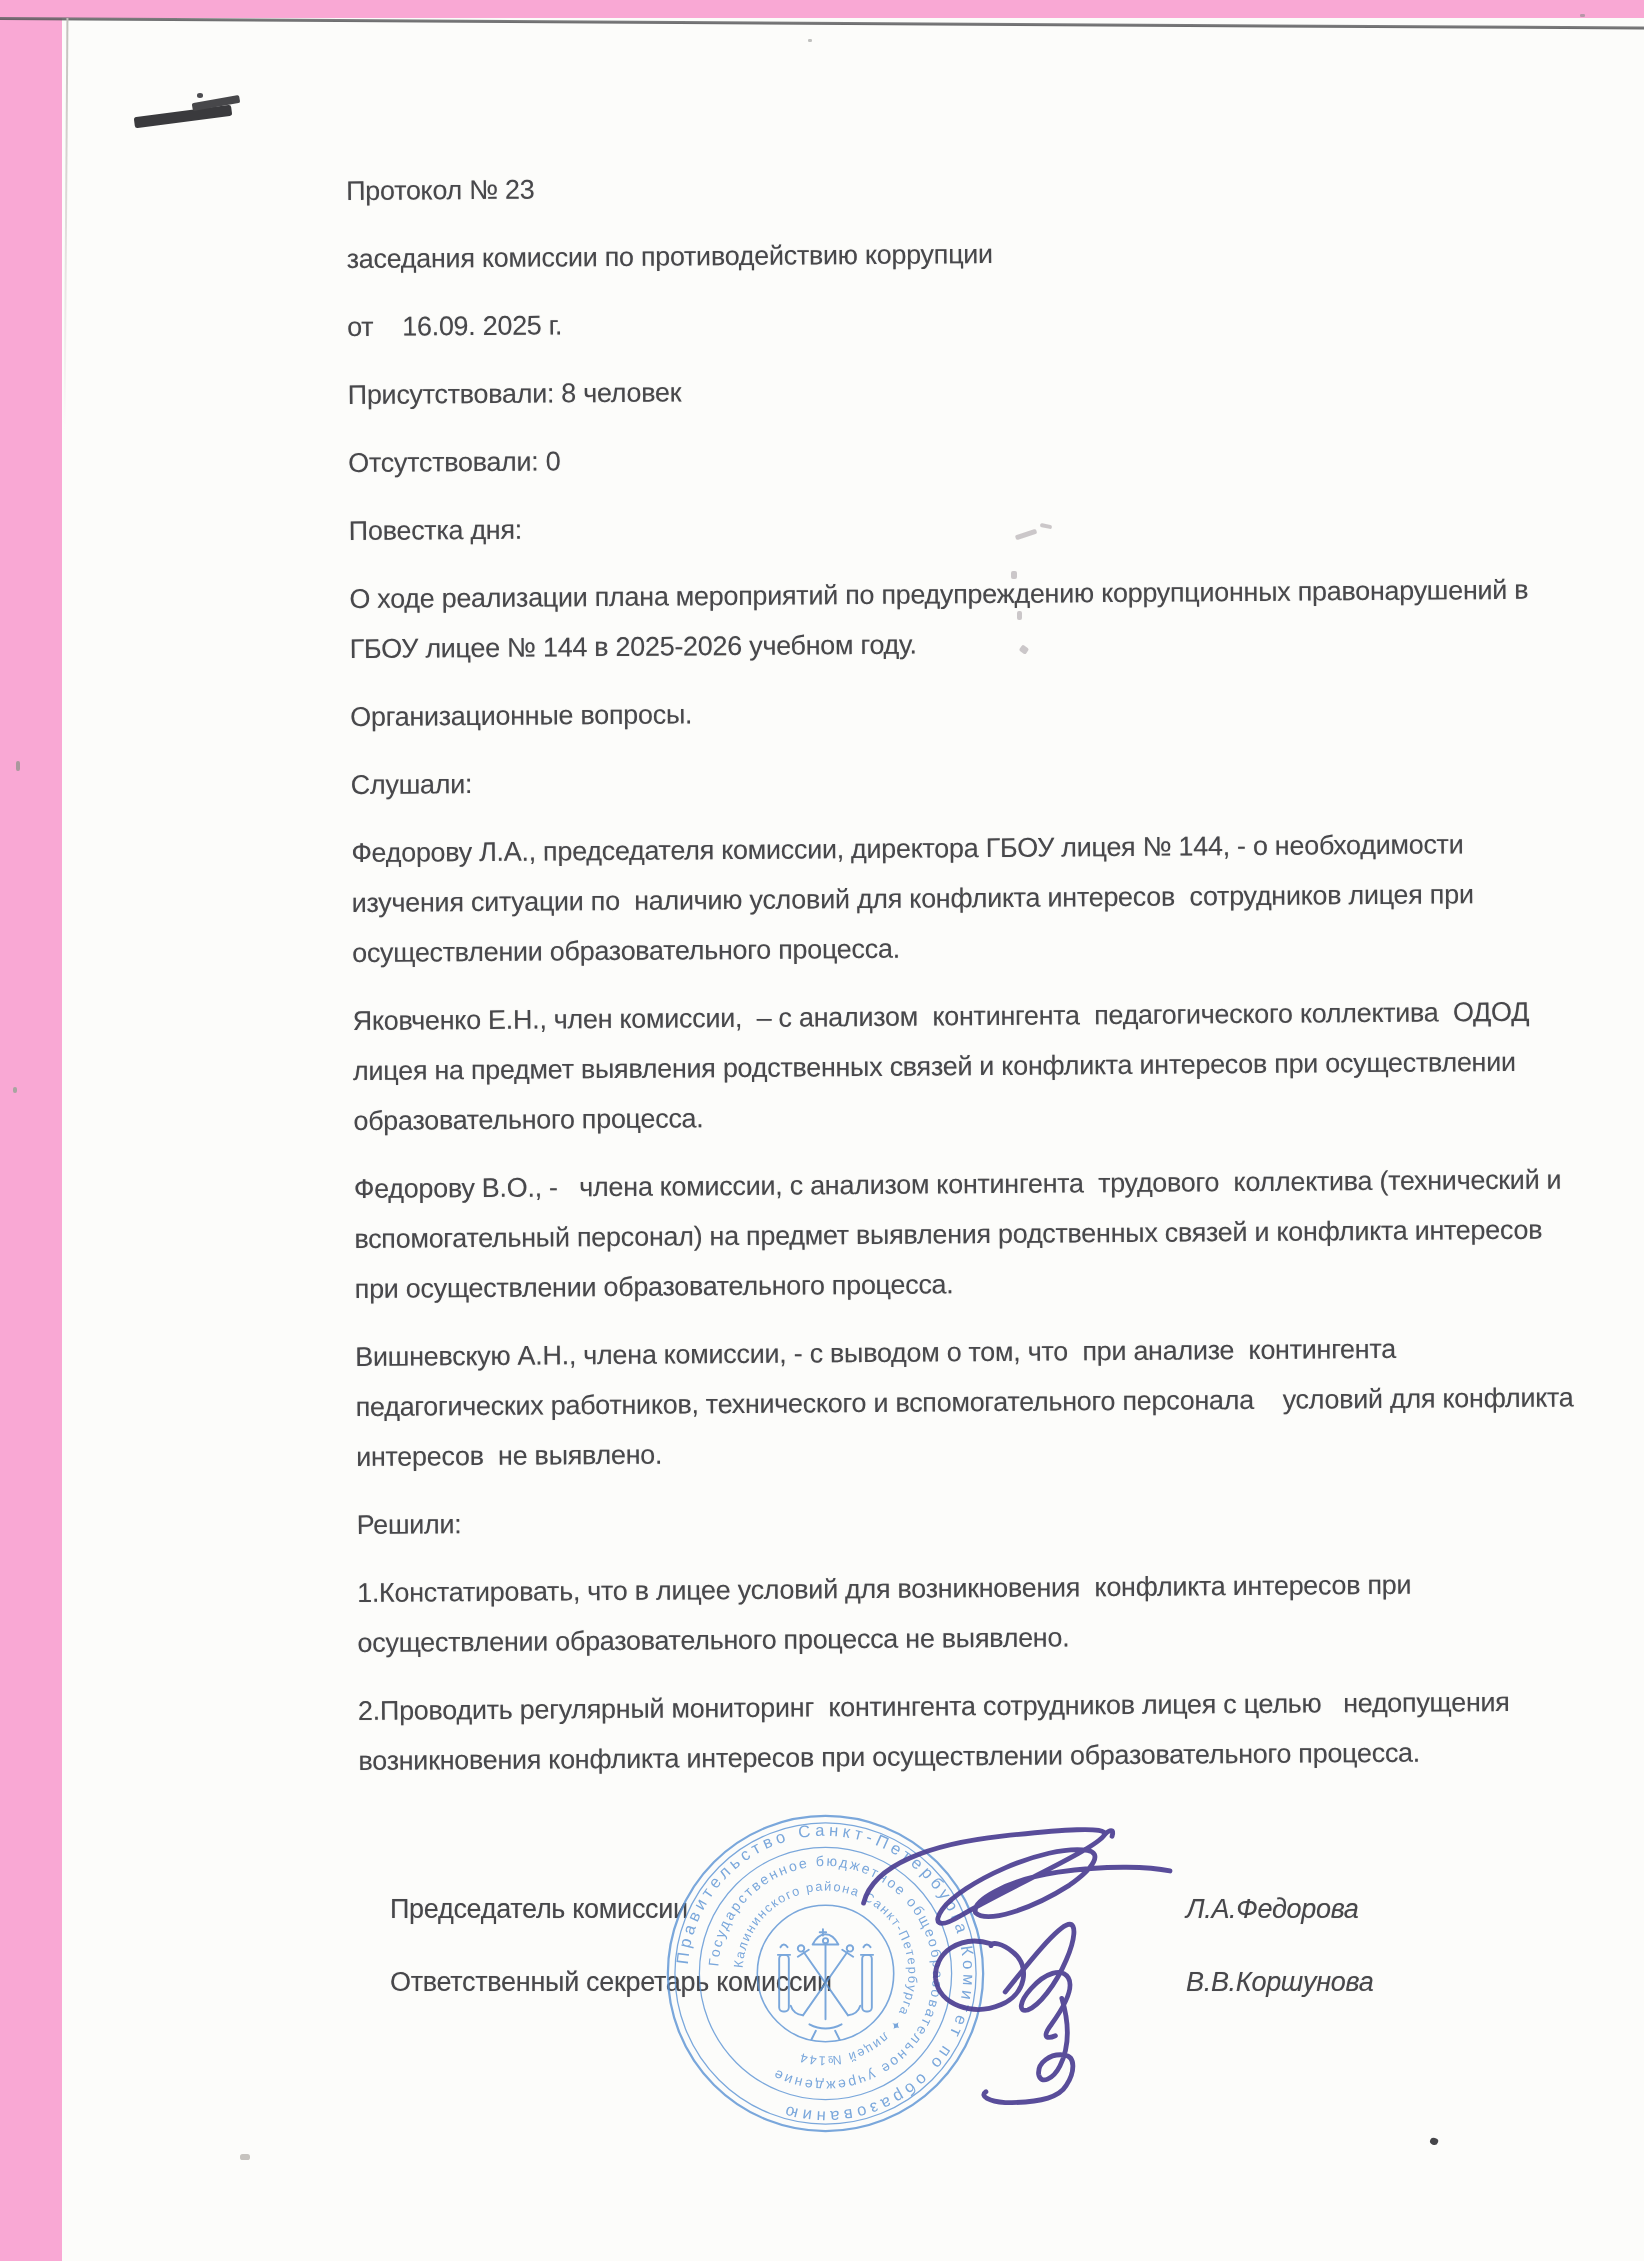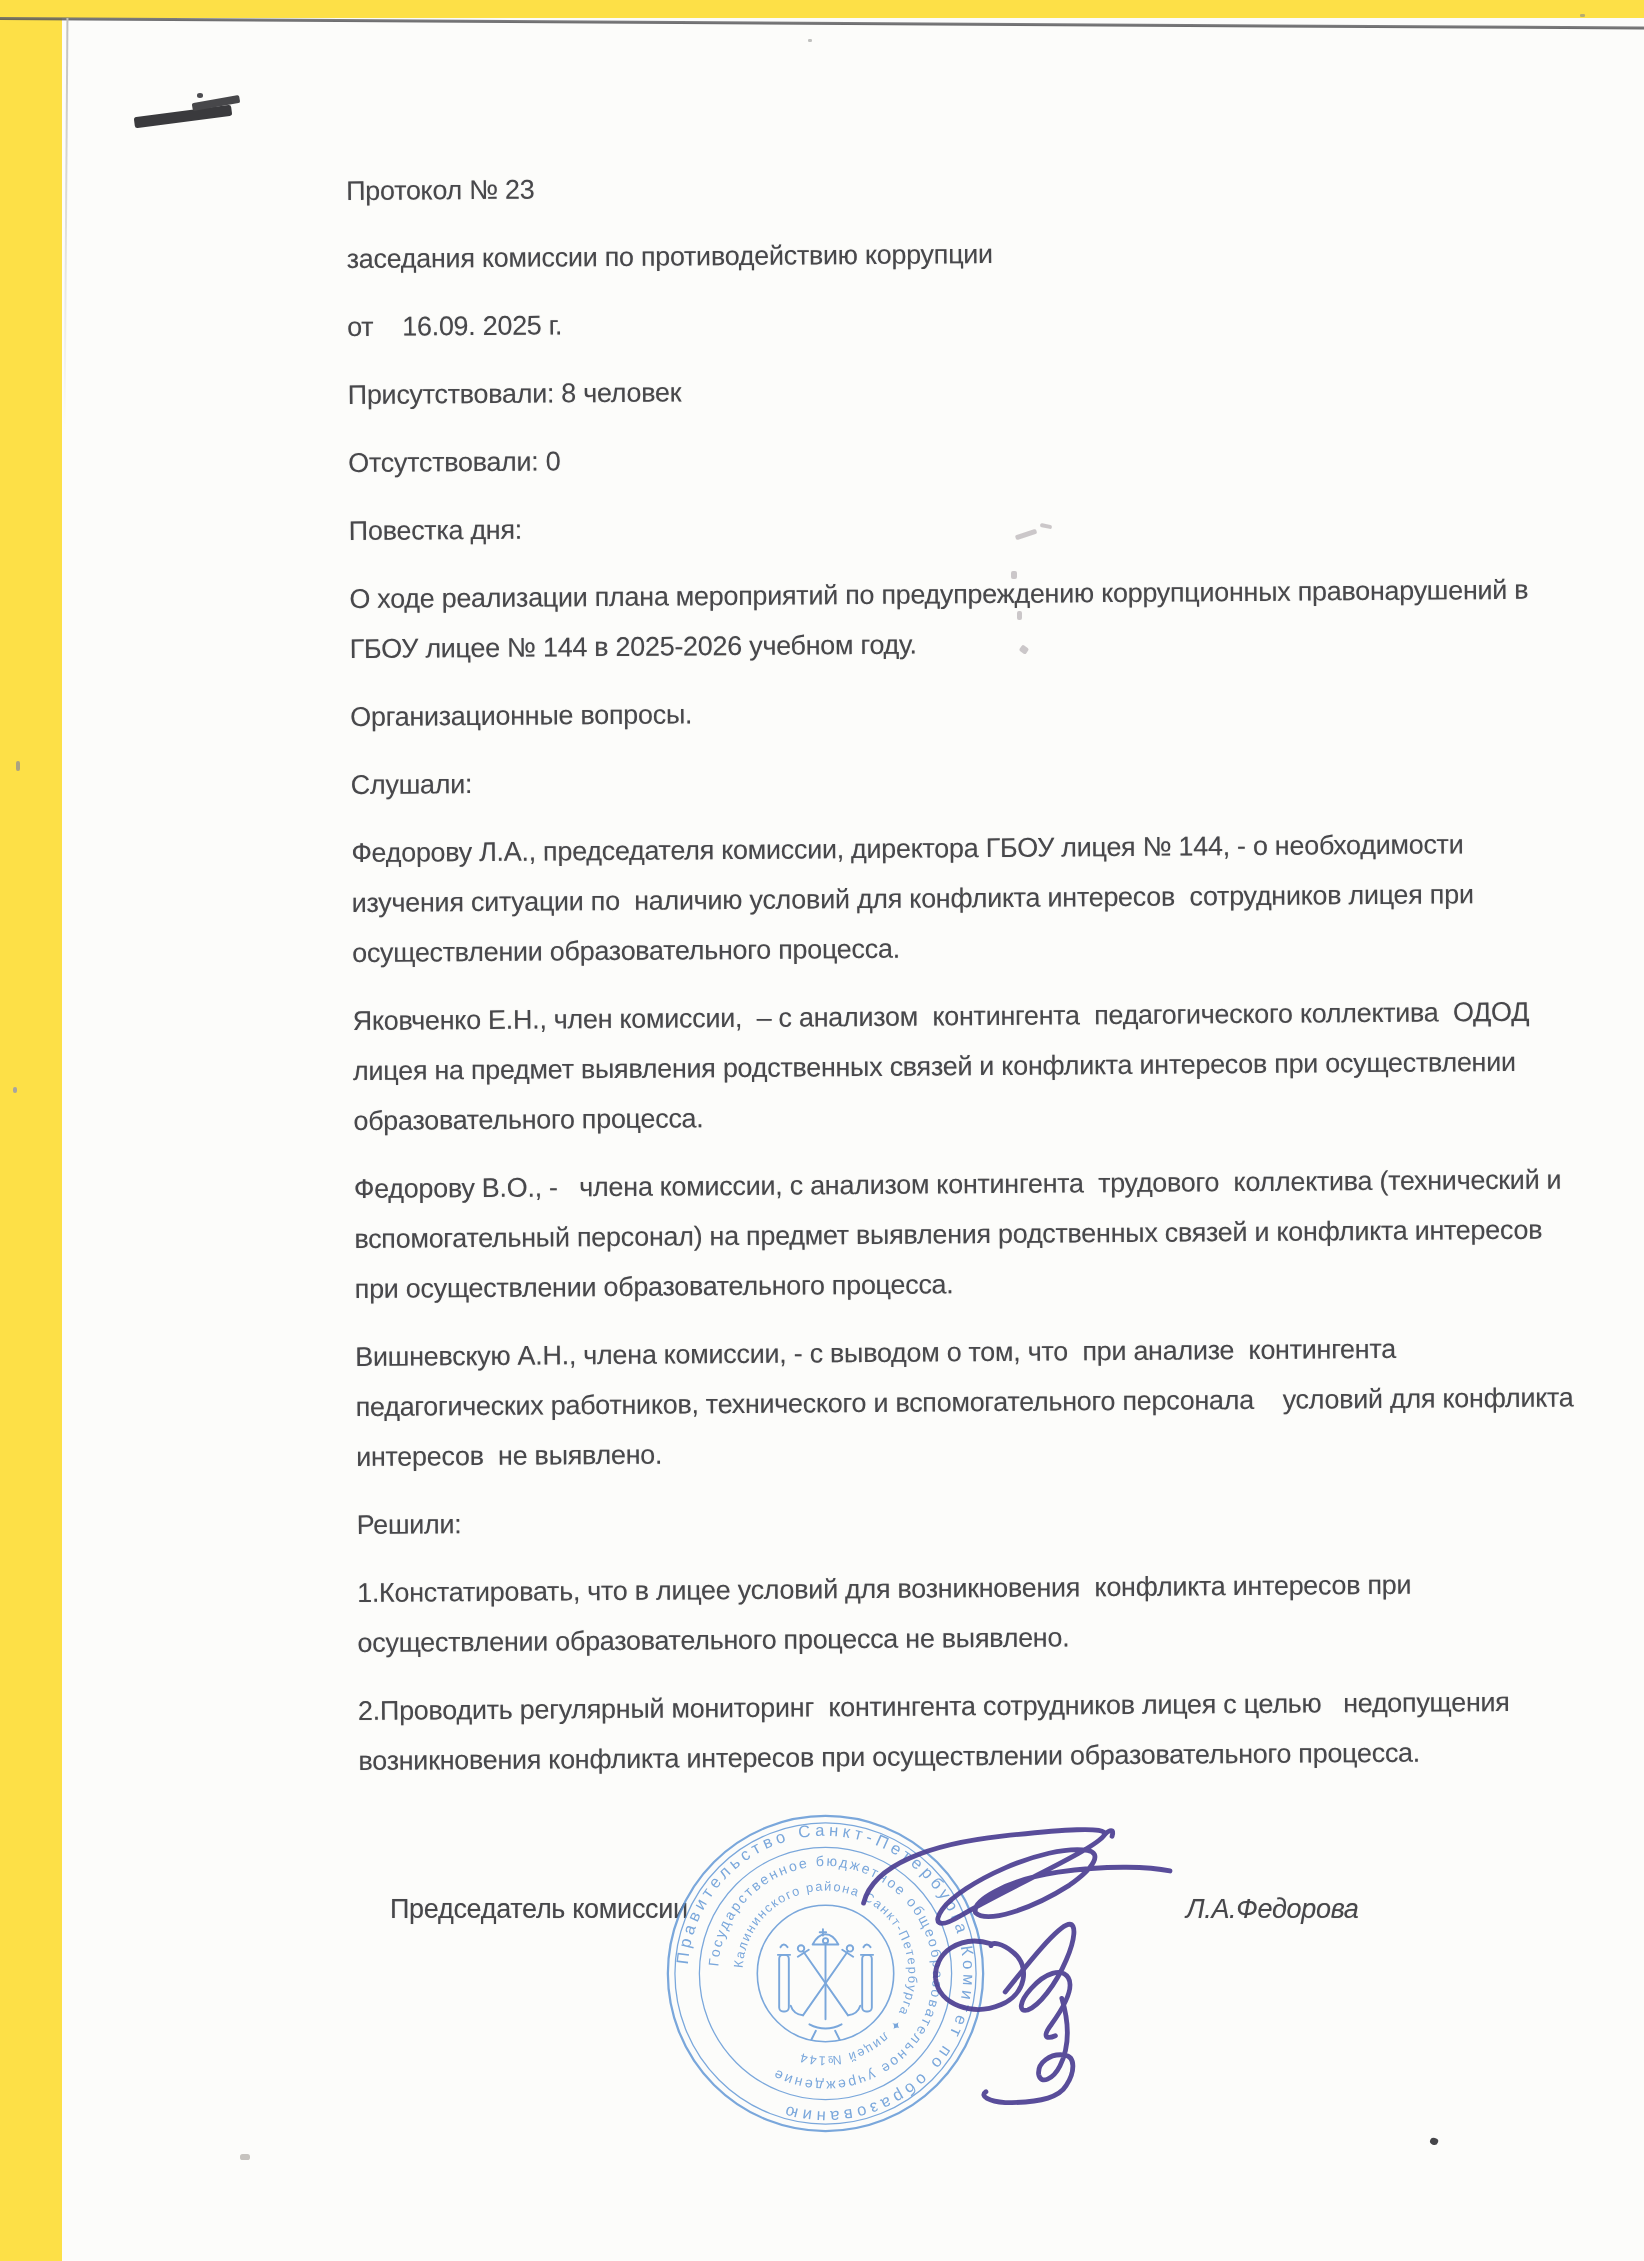--- a/index.html
+++ b/index.html
@@ -6,21 +6,21 @@
     margin: 0;
     padding: 0;
     background: #f2f1ef;
     font-family: "Liberation Sans", sans-serif;
   }
   .scan {
     position: relative;
     width: 1644px;
     height: 2261px;
     overflow: hidden;
-    background: #fde047;
+    background: #f9a8d4;
   }
   .page {
     position: absolute;
     left: 62px;
     top: 18px;
     right: 0;
     bottom: 0;
     background: #fcfcfa;
   }
   .edge-top {
@@ -204,20 +204,24 @@
     <div class="para">
       <div class="line">2.Проводить регулярный мониторинг  контингента сотрудников лицея с целью   недопущения</div>
       <div class="line">возникновения конфликта интересов при осуществлении образовательного процесса.</div>
     </div>
   </div>
 
   <div class="sig-block">
     <div class="sig-row">
       <span class="sig-label">Председатель комиссии</span>
       <span class="sig-name">Л.А.Федорова</span>
+    </div>
+    <div class="sig-row">
+      <span class="sig-label">Ответственный секретарь комиссии</span>
+      <span class="sig-name">В.В.Коршунова</span>
     </div>
   </div>
 
   <svg class="stamp-svg" viewBox="0 0 502 502">
     <g fill="none" stroke="#5e95d5">
       <circle cx="251" cy="251" r="245" stroke-width="3.5"></circle>
       <circle cx="251" cy="251" r="234" stroke-width="2"></circle>
       <circle cx="251" cy="251" r="196" stroke-width="2"></circle>
       <circle cx="251" cy="251" r="106" stroke-width="2.5"></circle>
     </g>

